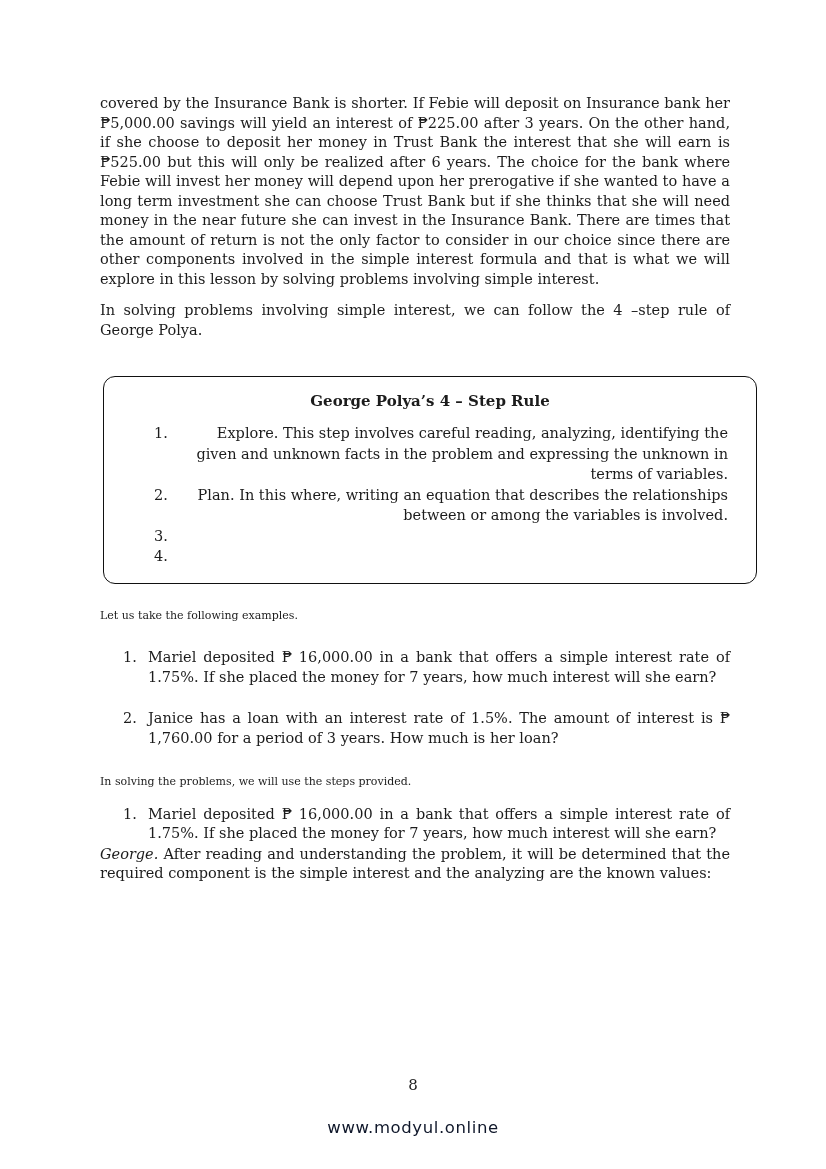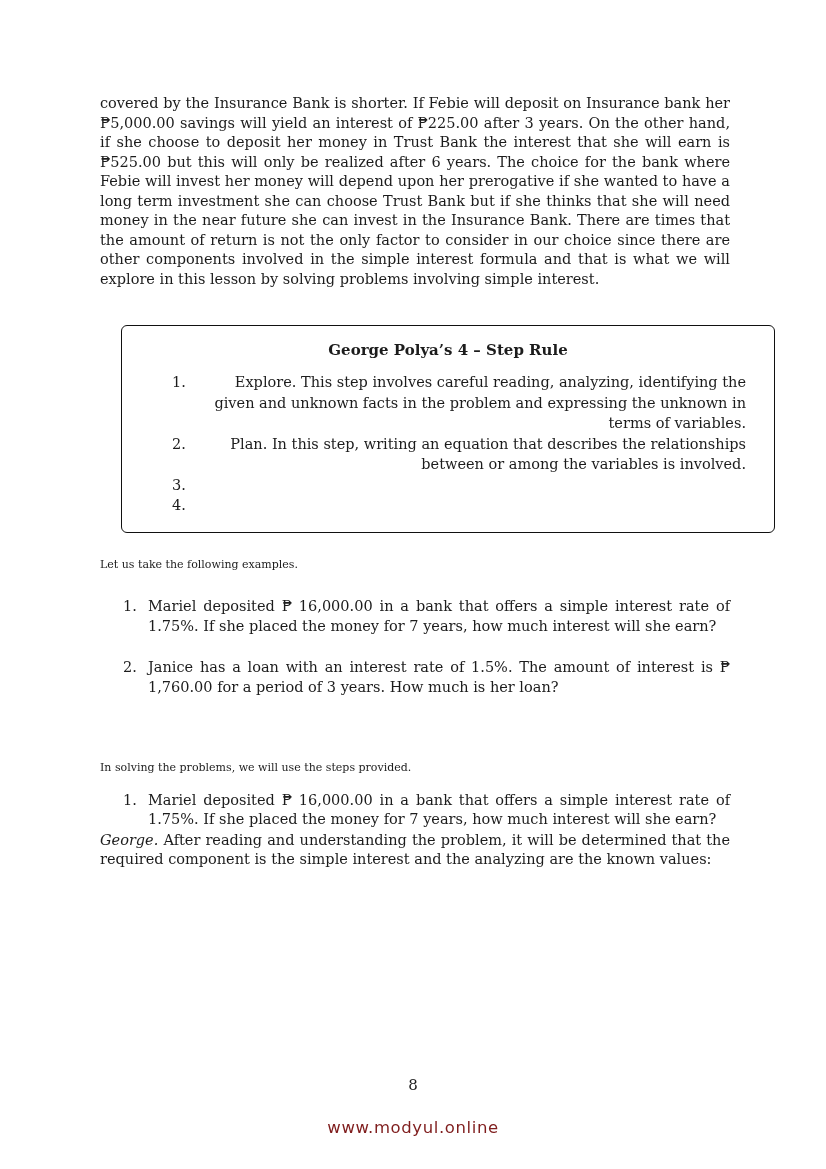--- a/index.html
+++ b/index.html
@@ -23,24 +23,24 @@
   .para {
     font-size: 14.5px;
     line-height: 19.5px;
     text-align: justify;
   }
   .para + .para { margin-top: 12px; }
 
   
   .rule-box {
     margin-top: 36px;
-    margin-left: 21px;
+    margin-left: 3px;
     width: 654px;
     border: 1.6px solid #111111;
-    border-radius: 6px;
+    border-radius: 12px;
     padding: 15px 28px 16px 0;
   }
   .rule-box-title {
     text-align: center;
     font-weight: bold;
     font-size: 15px;
     line-height: 18px;
     margin-bottom: 13px;
     padding-left: 28px;
   }
@@ -70,21 +70,21 @@
     width: 25px;
     margin-left: 23px;
     flex: none;
   }
   .ex-item .txt {
     flex: 1;
     text-align: justify;
   }
   .mt23 { margin-top: 23px; }
   .mt22 { margin-top: 22px; }
-  .mt40 { margin-top: 61px; }
+  .mt40 { margin-top: 24px; }
   .mt13 { margin-top: 13px; }
   .explore-para {
     margin-top: 1px;
     font-size: 14.5px;
     line-height: 19.5px;
     text-align: justify;
   }
   .explore-para .lbl { font-style: italic; }
 
   .page-number {
@@ -98,41 +98,42 @@
   }
   .watermark {
     position: absolute;
     top: 1118px;
     left: 0;
     width: 100%;
     text-align: center;
     font-family: "DejaVu Sans", "Liberation Sans", sans-serif;
     font-size: 16.5px;
     letter-spacing: 0.6px;
-    color: #7f1d1d;
+    color: #0f172a;
   }
 </style>
 </head>
 <body>
 
 <div class="page">
   <div class="content">
 
     <p class="para">covered by the Insurance Bank is shorter. If Febie will deposit on Insurance bank her ₱5,000.00 savings will yield an interest of ₱225.00 after 3 years. On the other hand, if she choose to deposit her money in Trust Bank the interest that she will earn is ₱525.00 but this will only be realized after 6 years. The choice for the bank where Febie will invest her money will depend upon her prerogative if she wanted to have a long term investment she can choose Trust Bank but if she thinks that she will need money in the near future she can invest in the Insurance Bank. There are times that the amount of return is not the only factor to consider in our choice since there are other components involved in the simple interest formula and that is what we will explore in this lesson by solving problems involving simple interest.</p>
+    <p class="para">In solving problems involving simple interest, we can follow the 4 –step rule of George Polya.</p>
 
     <div class="rule-box">
       <div class="rule-box-title">George Polya’s 4 – Step Rule</div>
       <div class="rule-list">
         <div class="rule-item">
           <span class="num">1.</span>
           <span class="txt">Explore. This step involves careful reading, analyzing, identifying the given and unknown facts in the problem and expressing the unknown in terms of variables.</span>
         </div>
         <div class="rule-item">
           <span class="num">2.</span>
-          <span class="txt">Plan. In this step, writing an equation that describes the relationships between or among the variables is involved.</span>
+          <span class="txt">Plan. In this where, writing an equation that describes the relationships between or among the variables is involved.</span>
         </div>
         <div class="rule-item">
           <span class="num">3.</span>
         </div>
         <div class="rule-item">
           <span class="num">4.</span>
         </div>
       </div>
     </div>
 

